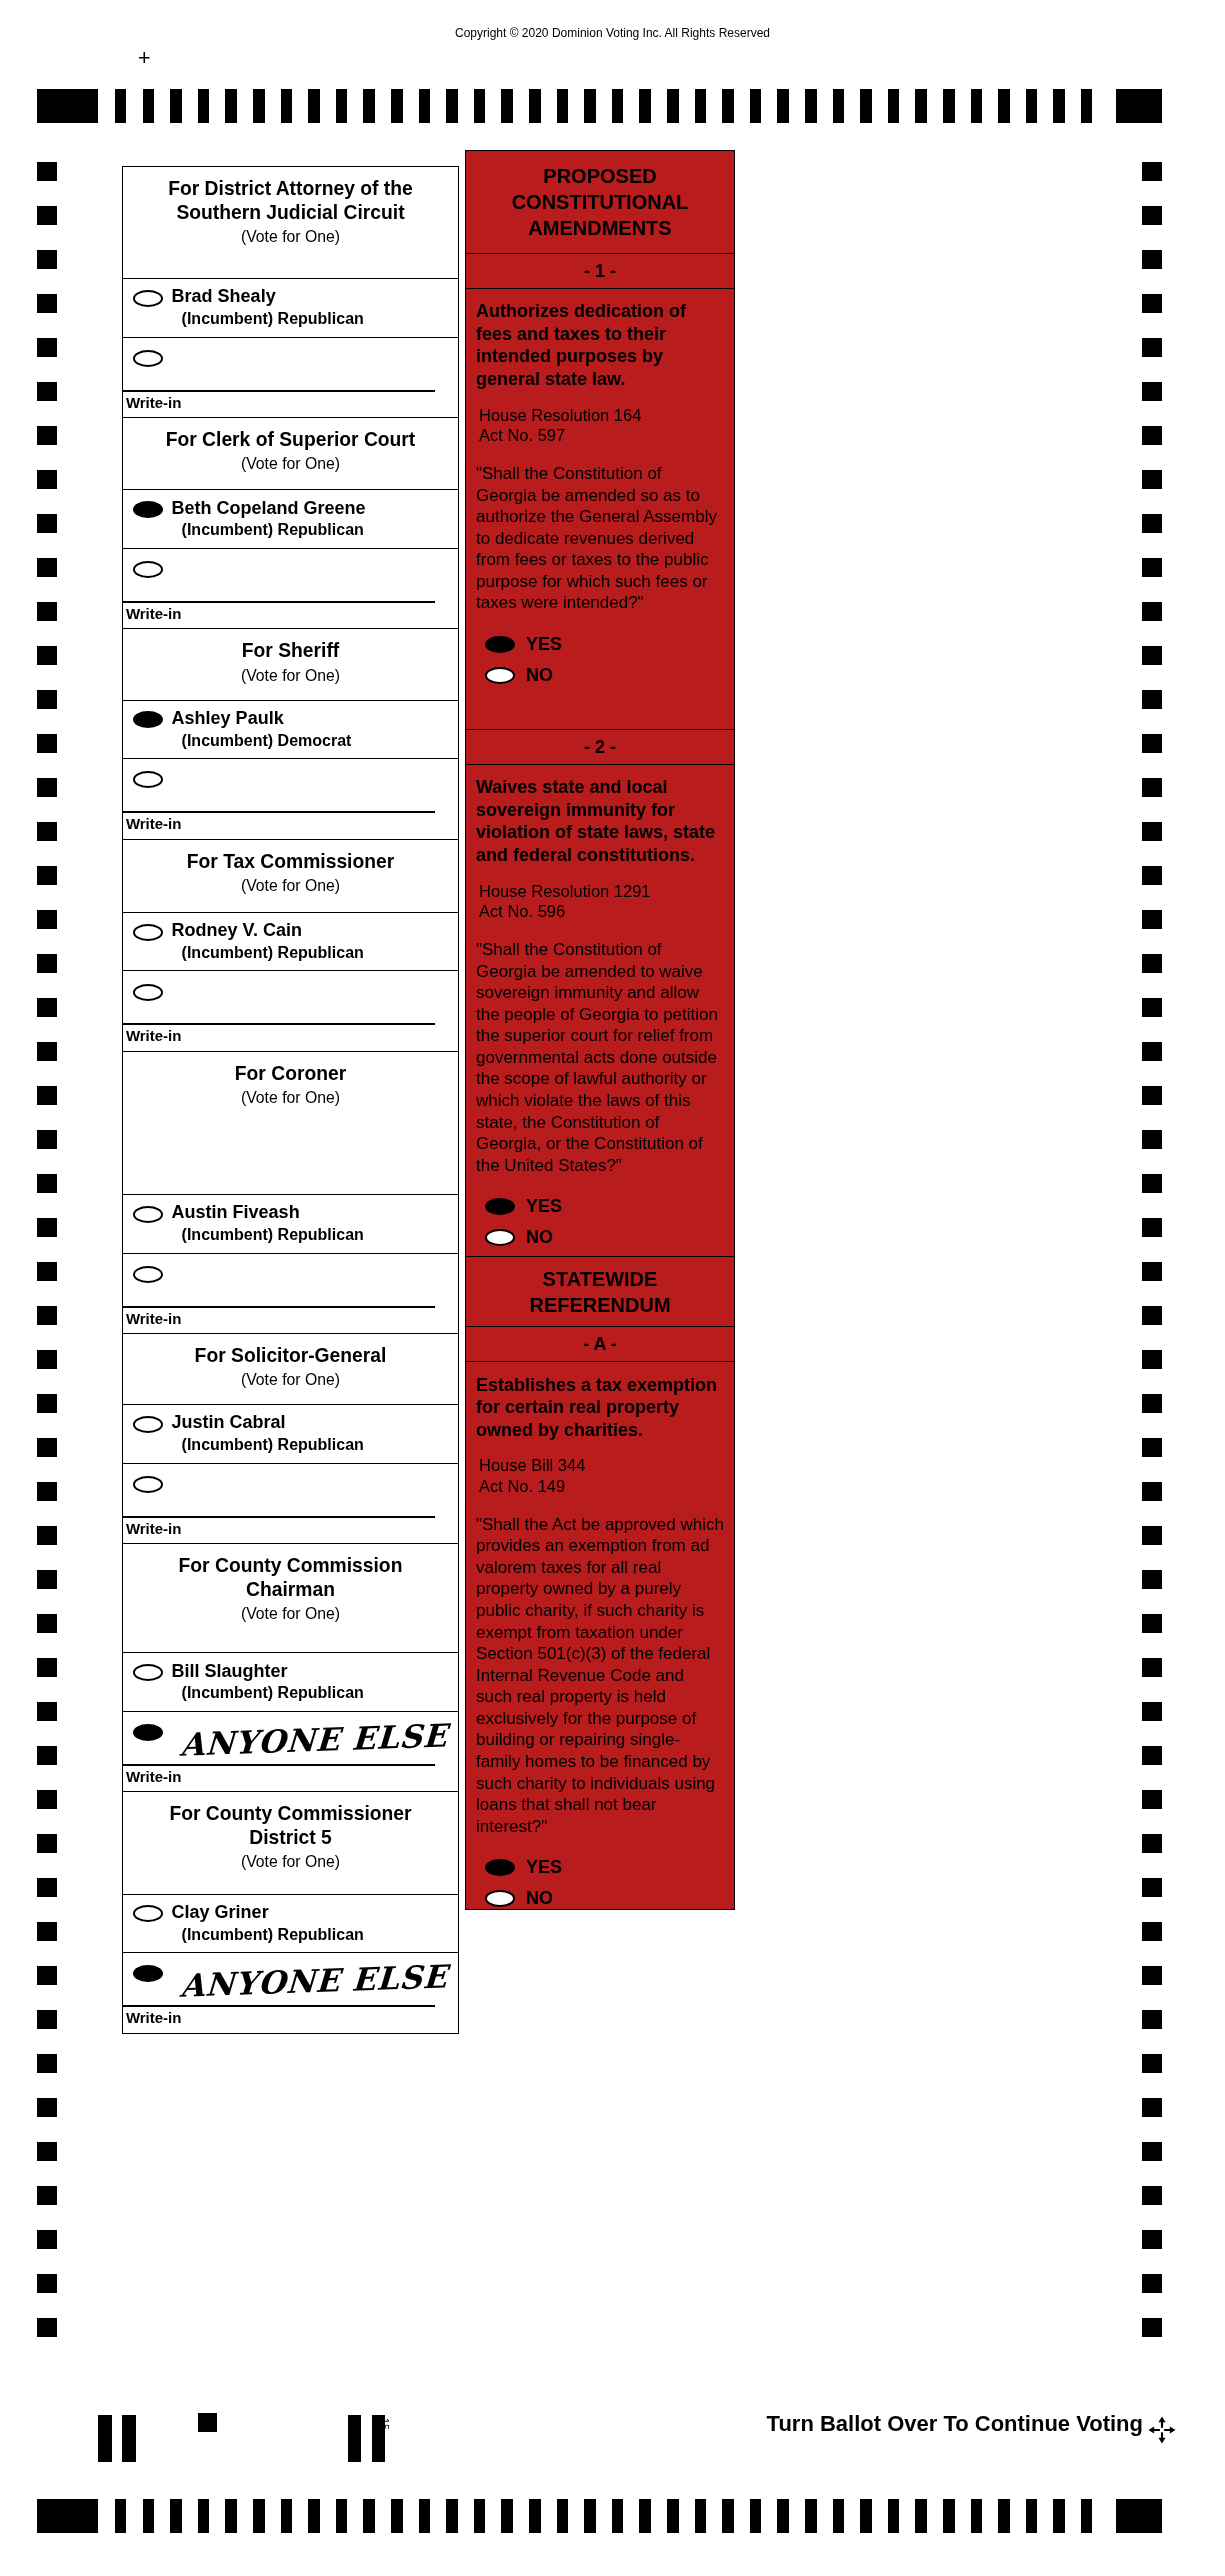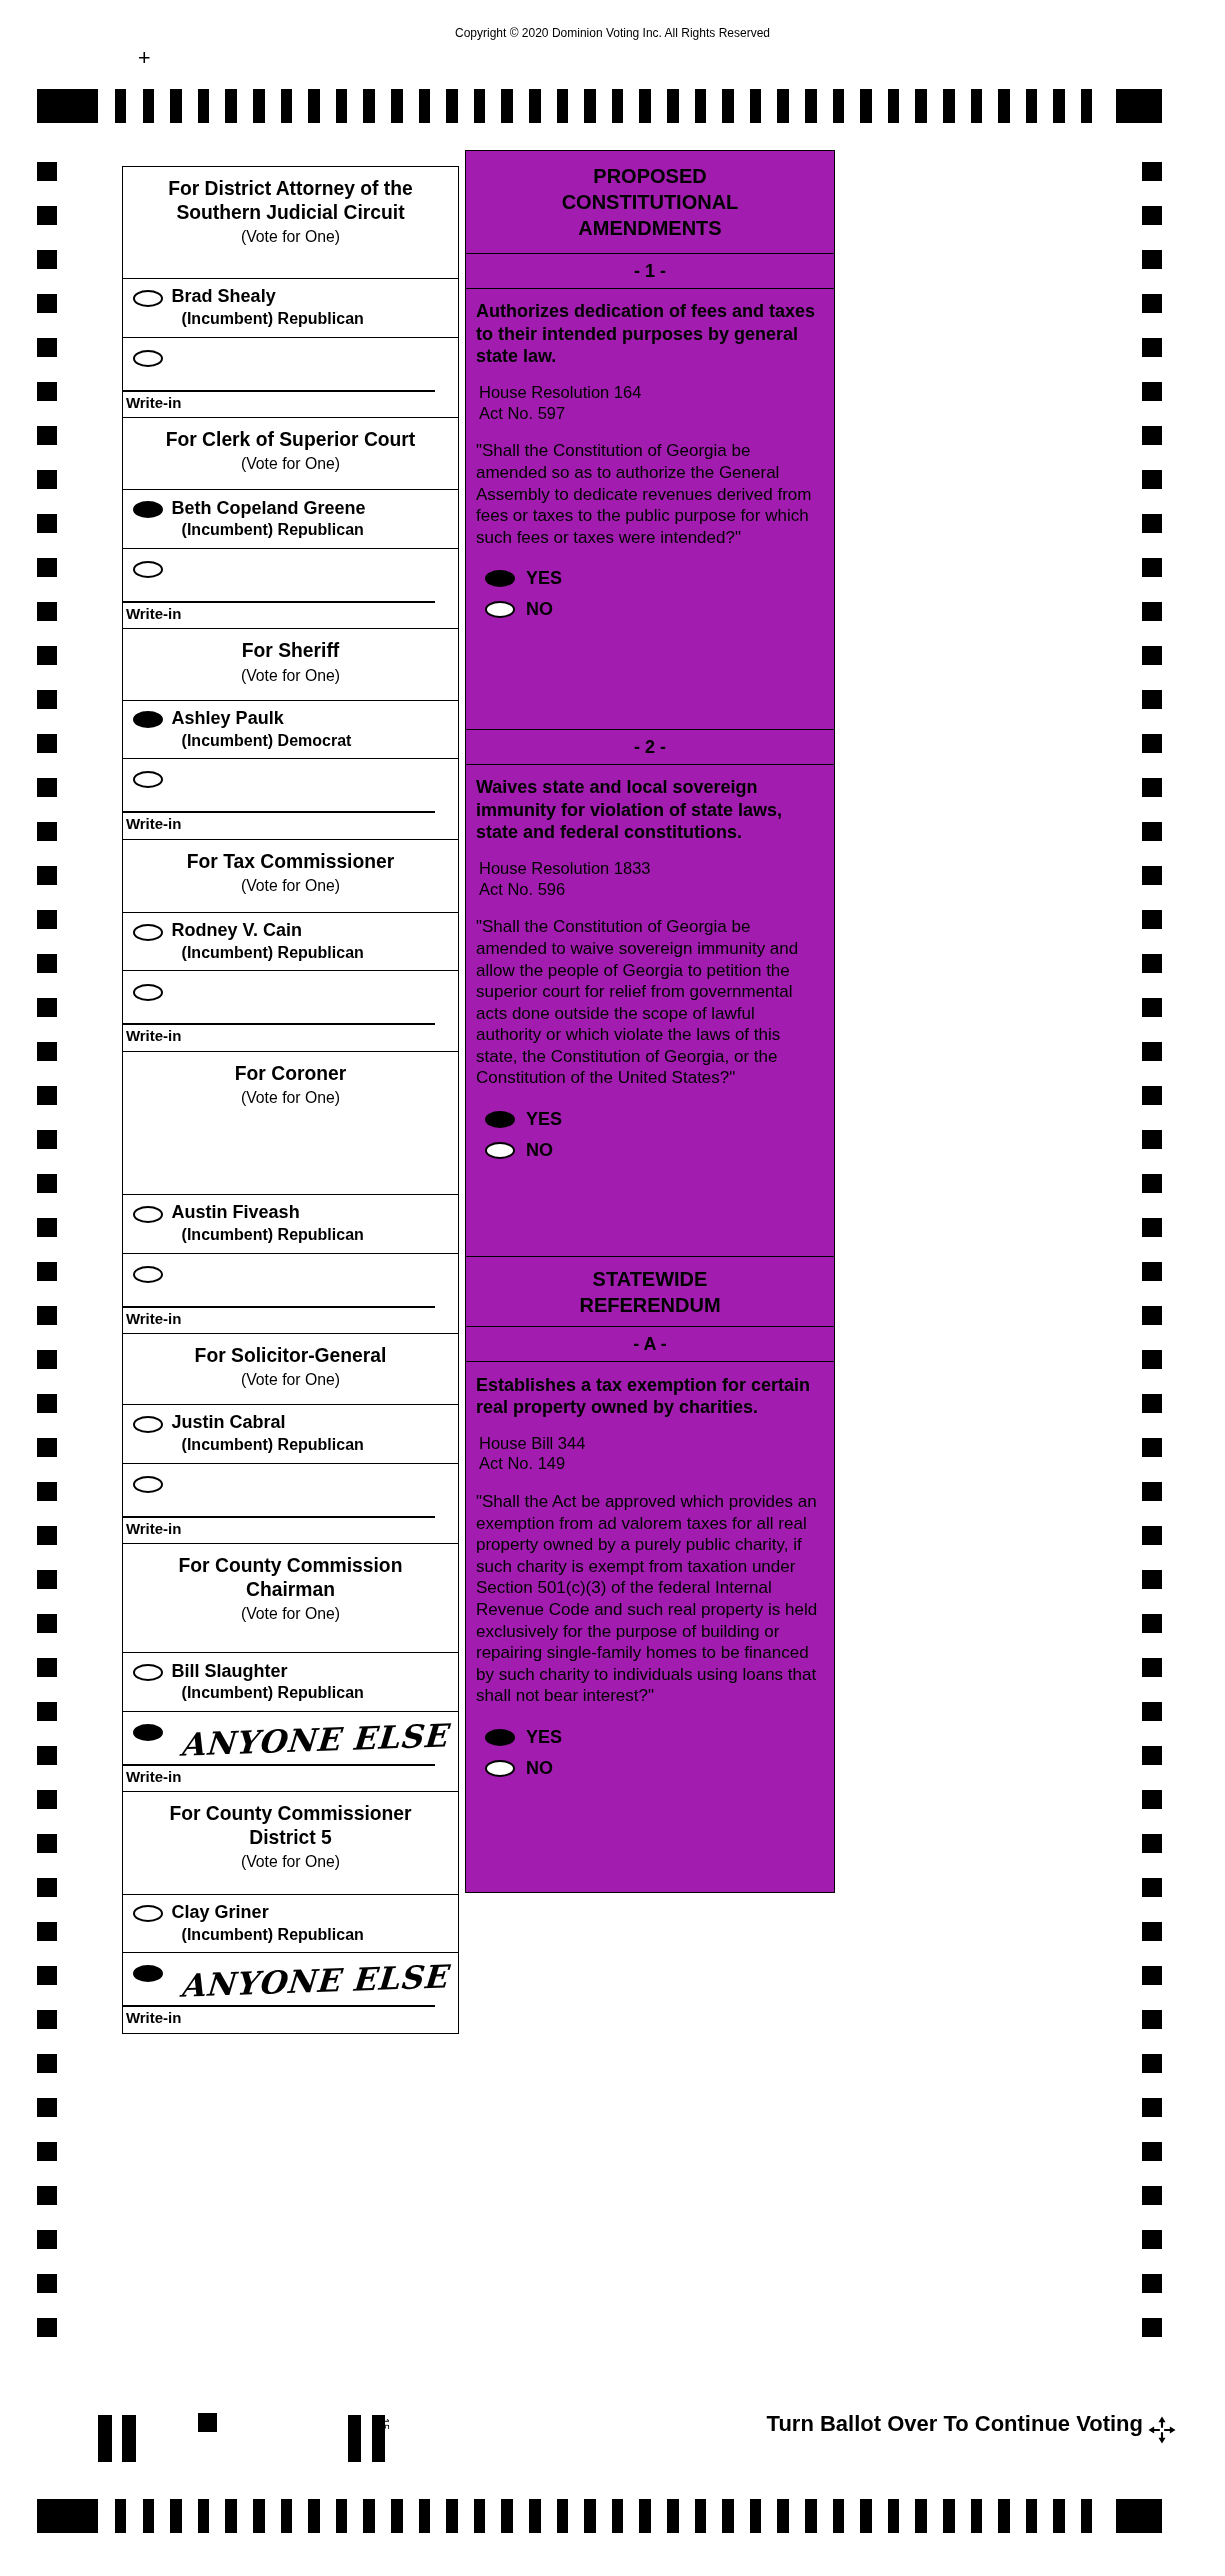--- a/index.html
+++ b/index.html
@@ -57,22 +57,22 @@
   .c-name { font-size: 18px; font-weight: bold; line-height: 1.2; }
   .c-party { font-size: 16px; font-weight: bold; margin-top: 2.1px; padding-left: 10px; }
   .wi-row { border-top: 1.4px solid #000; position: relative; min-height: 53px; padding: 8.6px 0 0 10px; }
   .handwrite { position: absolute; left: 60px; top: 8.6px; z-index: 2;
     font-family: "DejaVu Serif", serif; font-style: italic; font-weight: bold;
     font-size: 31.5px; letter-spacing: 0.7px; white-space: nowrap;
     transform: rotate(-2deg) skewX(-8deg); }
   .wi-line { border-top: 2.1px solid #000; width: 93%; }
   .wi-label { font-size: 15px; font-weight: bold; padding: 2.1px 0 7.2px 2.9px; }
   
-  .measures-col { position: absolute; left: 465px; top: 150px; width: 370px;
-    border: 1.8px solid #000; background: #a21caf; }
+  .measures-col { position: absolute; left: 465px; top: 150px; width: 270px;
+    border: 1.8px solid #000; background: #b91c1c; }
   .measures-col > * + * { border-top: 1.8px solid #000; }
   .measures-col > :nth-child(1) { min-height: 102px; }
   .measures-col > :nth-child(2) { min-height: 476px; }
   .measures-col > :nth-child(3) { min-height: 527px; }
   .measures-col > :nth-child(4) { min-height: 70px; }
   .measures-col > :nth-child(5) { min-height: 566px; }
   .m-head { display: flex; flex-direction: column; justify-content: center;
     text-align: center; font-weight: bold; font-size: 20px; line-height: 1.3;
     white-space: pre-line; padding: 8.6px 5.7px; }
   .m-sec { display: flex; flex-direction: column; }
@@ -251,21 +251,21 @@
           <span class="yn-label">YES</span>
         </div>
         <div class="yn-row">
           <span class="oval"></span>
           <span class="yn-label">NO</span>
         </div>
       </div>
       <div class="m-sec">
         <div class="m-num">- 2 -</div>
         <div class="m-sum">Waives state and local sovereign immunity for violation of state laws, state and federal constitutions.</div>
-        <div class="m-ref">House Resolution 1833
+        <div class="m-ref">House Resolution 1291
 Act No. 596</div>
         <div class="m-q">"Shall the Constitution of Georgia be amended to waive sovereign immunity and allow the people of Georgia to petition the superior court for relief from governmental acts done outside the scope of lawful authority or which violate the laws of this state, the Constitution of Georgia, or the Constitution of the United States?"</div>
         <div class="yn-row first">
           <span class="oval filled"></span>
           <span class="yn-label">YES</span>
         </div>
         <div class="yn-row">
           <span class="oval"></span>
           <span class="yn-label">NO</span>
         </div>

